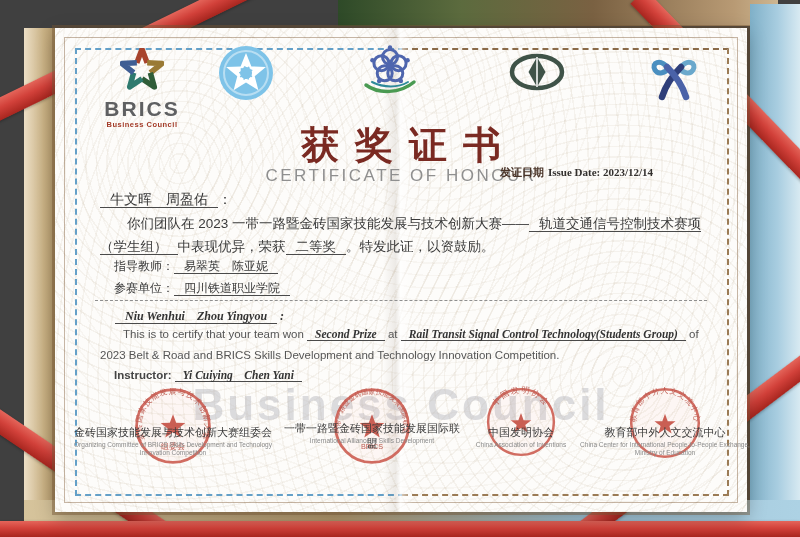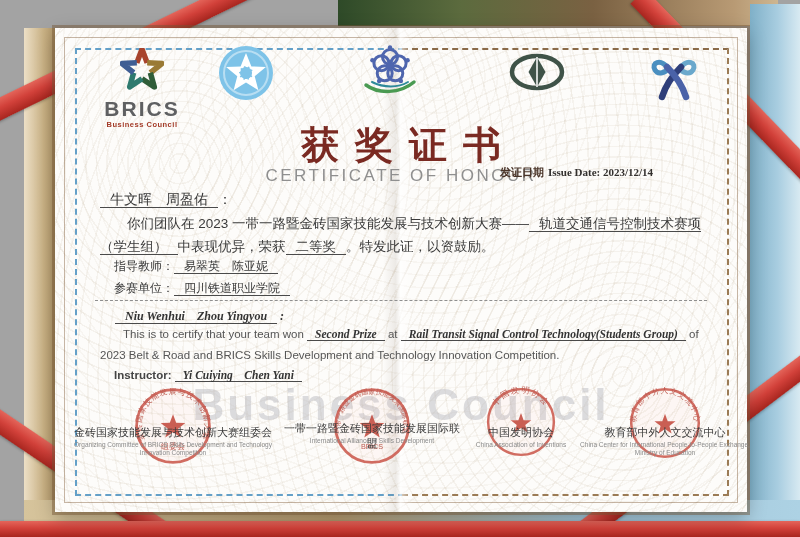--- a/index.html
+++ b/index.html
@@ -1,16 +1,16 @@
 <!DOCTYPE html>
 <html><head>
 <meta charset="utf-8">
 <style>
   html,body{margin:0;padding:0;background:#ffffff;}
-  .photo{position:relative;width:800px;height:537px;overflow:hidden;background:#a3a3a3;font-family:"Liberation Sans",sans-serif;}
+  .photo{position:relative;width:800px;height:537px;overflow:hidden;background:#404040;font-family:"Liberation Sans",sans-serif;}
   
   .folder-top{position:absolute;left:338px;top:0;width:440px;height:26px;background:linear-gradient(90deg,#2e4a28,#5c6b3e 28%,#7a6142 58%,#b89a74 90%,#cdb691);}
   .folder-right{position:absolute;right:0;top:4px;width:50px;height:533px;background:linear-gradient(90deg,#7fb0c8,#a8cde0 55%,#d8eaf2);}
   .folder-left{position:absolute;left:24px;top:28px;width:36px;height:500px;background:linear-gradient(90deg,#ecdfc6,#c9b184 55%,#a78c5e);}
   .folder-bottom{position:absolute;left:24px;top:500px;width:776px;height:24px;background:linear-gradient(90deg,#d6c49c,#b59a6e 40%,#9fc3d6 72%,#add2e4);}
   
   .ribbon{position:absolute;height:21px;background:linear-gradient(180deg,#e4655a,#d2413a 45%,#a8261f);transform-origin:left center;box-shadow:0 1px 3px rgba(0,0,0,.3);}
   .ribbon-tl{left:-40px;top:118px;width:330px;transform:rotate(-26deg);}
   .ribbon-bl{left:-20px;top:398px;width:300px;transform:rotate(34deg);}
   .ribbon-tr{left:638px;top:-14px;width:280px;transform:rotate(46deg);}

